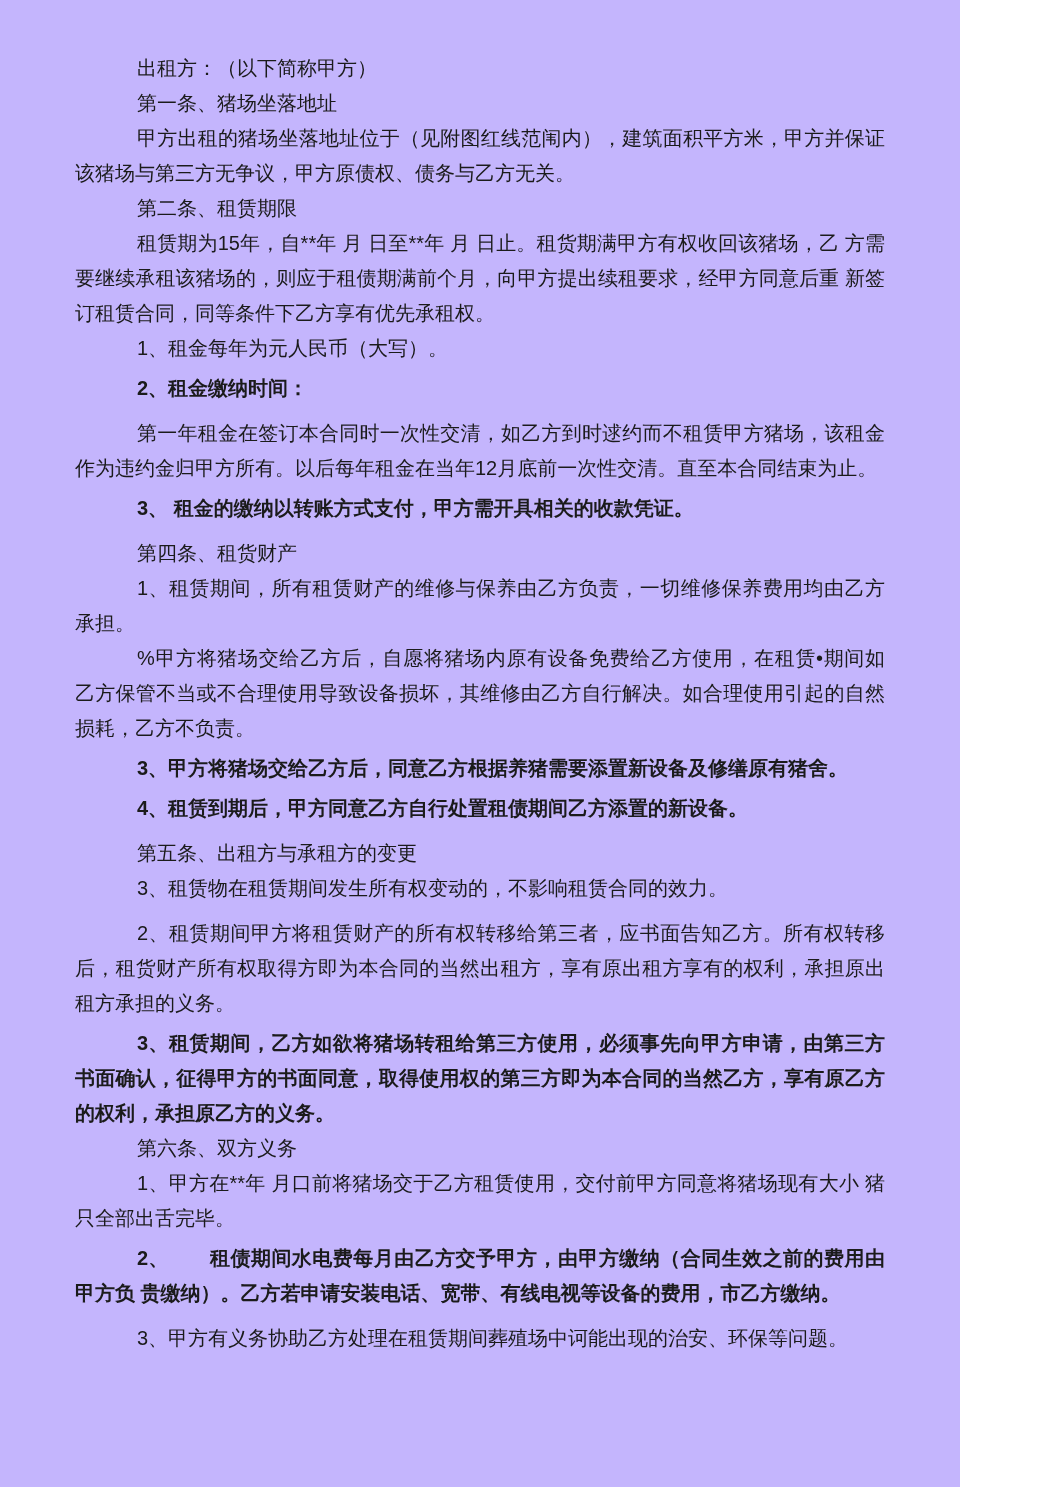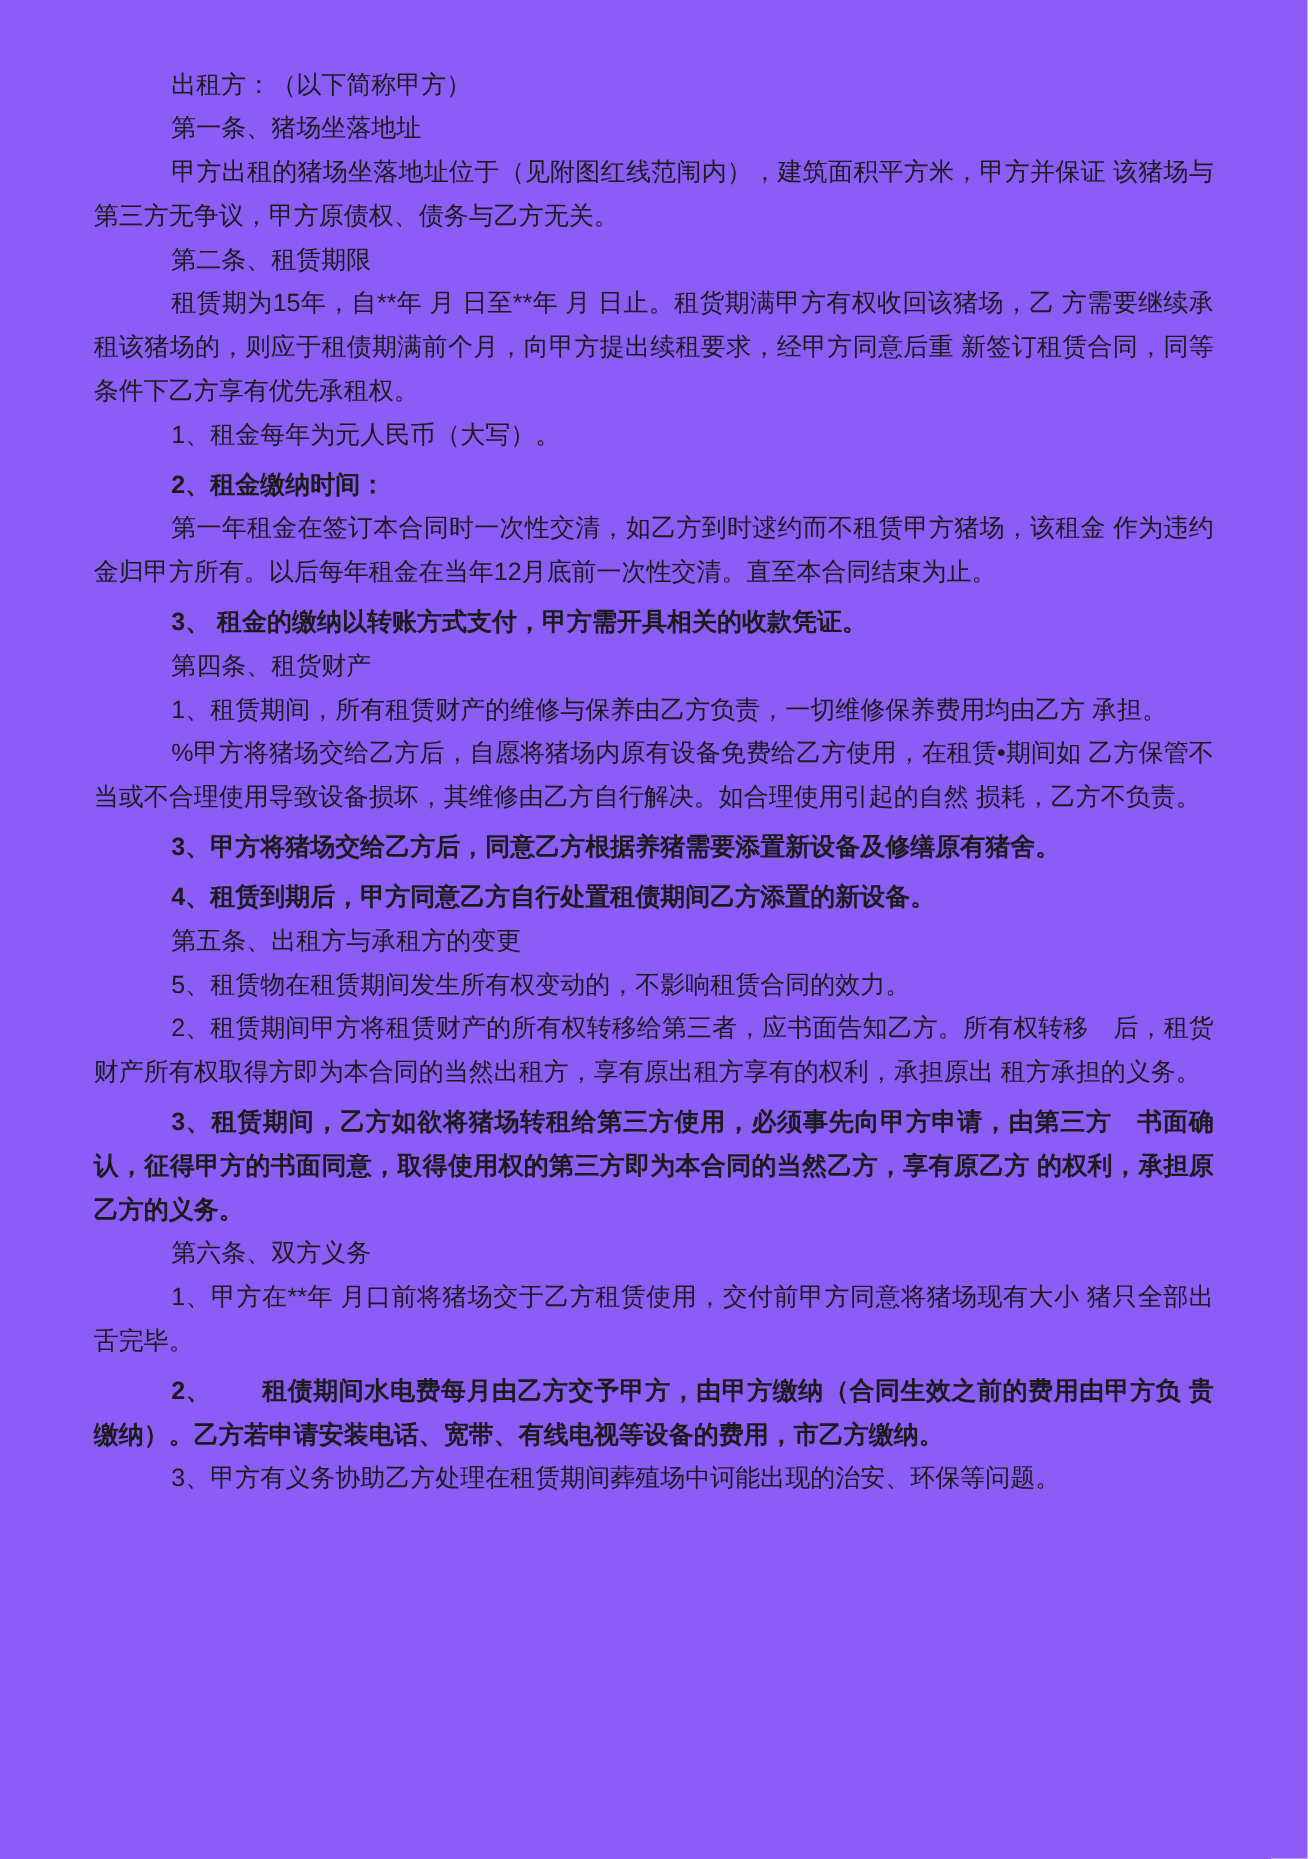--- a/index.html
+++ b/index.html
@@ -1,55 +1,55 @@
 <!DOCTYPE html>
 <html><head>
 <meta charset="utf-8">
 <style>
   * { margin: 0; padding: 0; box-sizing: border-box; }
   html, body { background: #ffffff; }
   .page {
     position: relative;
-    width: 1046px;
+    width: 960px;
     height: 1487px;
     overflow: hidden;
-    background: #8b5cf6;
+    background: #c4b5fd;
     color: #1b1b1b;
     font-family: "Liberation Sans", "DejaVu Sans", sans-serif;
     font-size: 20px;
     line-height: 35px;
     padding: 51px 75px 0 75px;
   }
   .page p {
     text-align: justify;
     text-indent: 62px;
     word-break: break-all;
   }
   .mt-sm { margin-top: 5px; font-weight: bold; }
-  .mt-md { }
+  .mt-md { margin-top: 10px; }
 </style>
 </head>
 <body>
 
 <div class="page">
   <p>出租方：（以下简称甲方）</p>
   <p>第一条、猪场坐落地址</p>
   <p>甲方出租的猪场坐落地址位于（见附图红线范闱内），建筑面积平方米，甲方并保证 该猪场与第三方无争议，甲方原债权、债务与乙方无关。</p>
   <p>第二条、租赁期限</p>
   <p>租赁期为15年，自**年 月 日至**年 月 日止。租货期满甲方有权收回该猪场，乙 方需要继续承租该猪场的，则应于租债期满前个月，向甲方提出续租要求，经甲方同意后重 新签订租赁合同，同等条件下乙方享有优先承租权。</p>
   <p>1、租金每年为元人民币（大写）。</p>
   <p class="mt-sm">2、租金缴纳时间：</p>
   <p class="mt-md">第一年租金在签订本合同时一次性交清，如乙方到时逑约而不租赁甲方猪场，该租金 作为违约金归甲方所有。以后每年租金在当年12月底前一次性交清。直至本合同结束为止。</p>
   <p class="mt-sm">3、 租金的缴纳以转账方式支付，甲方需开具相关的收款凭证。</p>
   <p class="mt-md">第四条、租货财产</p>
   <p>1、租赁期间，所有租赁财产的维修与保养由乙方负责，一切维修保养费用均由乙方 承担。</p>
   <p>%甲方将猪场交给乙方后，自愿将猪场内原有设备免费给乙方使用，在租赁•期间如 乙方保管不当或不合理使用导致设备损坏，其维修由乙方自行解决。如合理使用引起的自然 损耗，乙方不负责。</p>
   <p class="mt-sm">3、甲方将猪场交给乙方后，同意乙方根据养猪需要添置新设备及修缮原有猪舍。</p>
   <p class="mt-sm">4、租赁到期后，甲方同意乙方自行处置租债期间乙方添置的新设备。</p>
   <p class="mt-md">第五条、出租方与承租方的变更</p>
-  <p>5、租赁物在租赁期间发生所有权变动的，不影响租赁合同的效力。</p>
+  <p>3、租赁物在租赁期间发生所有权变动的，不影响租赁合同的效力。</p>
   <p class="mt-md">2、租赁期间甲方将租赁财产的所有权转移给第三者，应书面告知乙方。所有权转移　后，租货财产所有权取得方即为本合同的当然出租方，享有原出租方享有的权利，承担原出 租方承担的义务。</p>
   <p class="mt-sm">3、租赁期间，乙方如欲将猪场转租给第三方使用，必须事先向甲方申请，由第三方　书面确认，征得甲方的书面同意，取得使用权的第三方即为本合同的当然乙方，享有原乙方 的权利，承担原乙方的义务。</p>
   <p>第六条、双方义务</p>
   <p>1、甲方在**年 月口前将猪场交于乙方租赁使用，交付前甲方同意将猪场现有大小 猪只全部出舌完毕。</p>
   <p class="mt-sm">2、　　租债期间水电费每月由乙方交予甲方，由甲方缴纳（合同生效之前的费用由甲方负 贵缴纳）。乙方若申请安装电话、宽带、有线电视等设备的费用，市乙方缴纳。</p>
   <p class="mt-md">3、甲方有义务协助乙方处理在租赁期间葬殖场中诃能出现的治安、环保等问题。</p>
 </div>
 
 </body></html>

